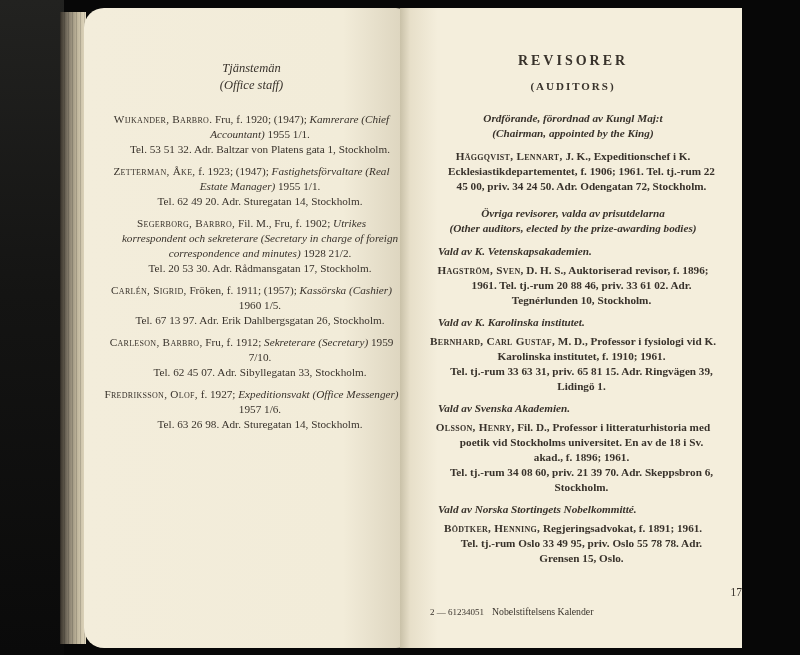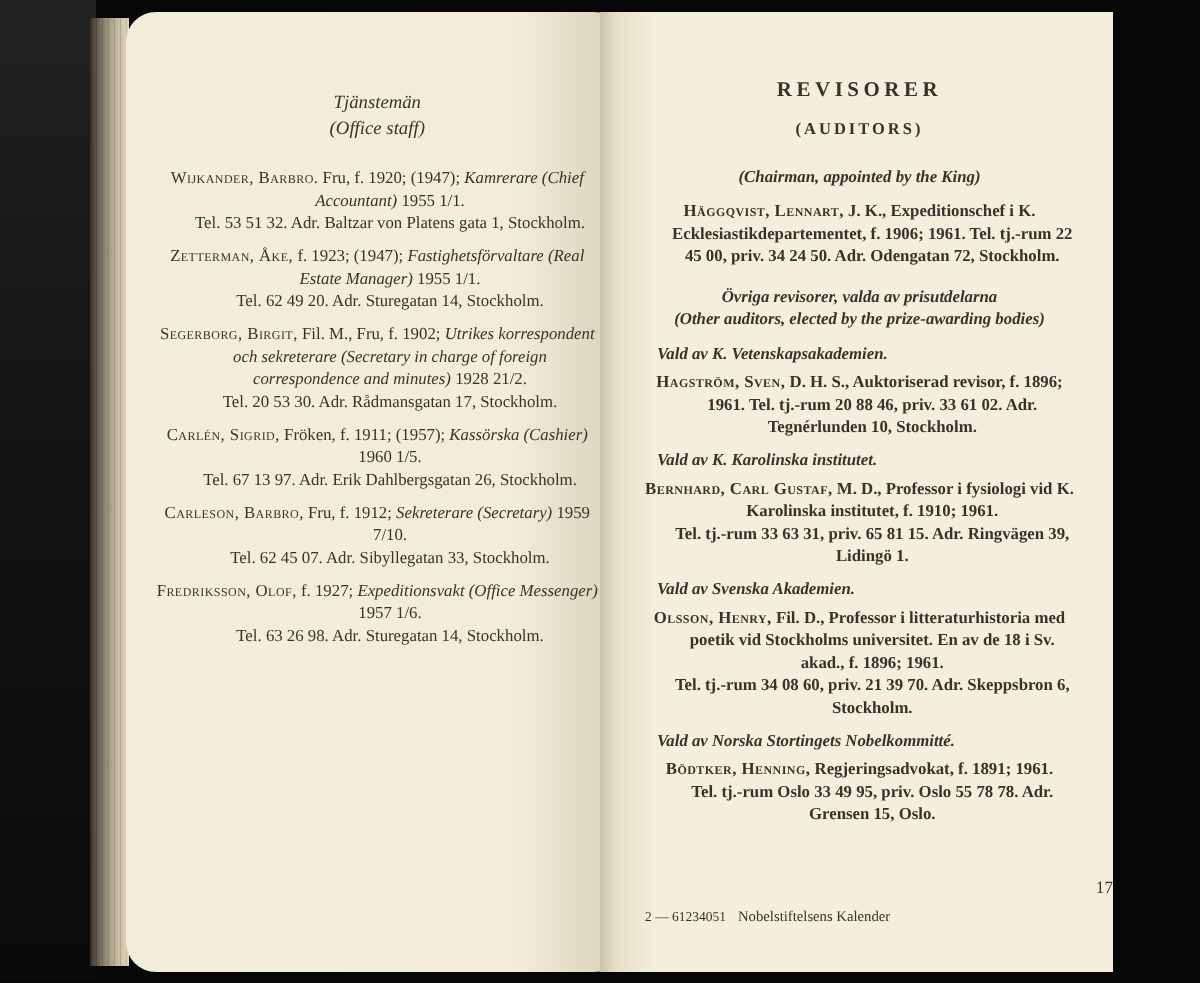--- a/index.html
+++ b/index.html
@@ -71,38 +71,39 @@
 
   <div class="page page-left">
     <div class="content content-left">
       <div class="h-it">Tjänstemän</div>
       <div class="h-it h-sub">(Office staff)</div>
 
       <p class="entry left-entry"><span class="sc">Wijkander, Barbro.</span><span> Fru, f. 1920; (1947); </span><span class="it">Kamrerare (Chief Accountant)</span><span> 1955 1/1.</span><span class="contact">Tel. 53 51 32. Adr. Baltzar von Platens gata 1, Stockholm.</span></p>
 
       <p class="entry left-entry"><span class="sc">Zetterman, Åke,</span><span> f. 1923; (1947); </span><span class="it">Fastighetsförvaltare (Real Estate Manager)</span><span> 1955 1/1.</span><span class="contact">Tel. 62 49 20. Adr. Sturegatan 14, Stockholm.</span></p>
 
-      <p class="entry left-entry"><span class="sc">Segerborg, Birgit,</span><span> Fil. M., Fru, f. 1902; </span><span class="it">Utrikes korrespondent och sekreterare (Secretary in charge of foreign correspondence and minutes)</span><span> 1928 21/2.</span><span class="contact">Tel. 20 53 30. Adr. Rådmansgatan 17, Stockholm.</span></p>
+      <p class="entry left-entry"><span class="sc">Segerborg, Barbro,</span><span> Fil. M., Fru, f. 1902; </span><span class="it">Utrikes korrespondent och sekreterare (Secretary in charge of foreign correspondence and minutes)</span><span> 1928 21/2.</span><span class="contact">Tel. 20 53 30. Adr. Rådmansgatan 17, Stockholm.</span></p>
 
       <p class="entry left-entry"><span class="sc">Carlén, Sigrid,</span><span> Fröken, f. 1911; (1957); </span><span class="it">Kassörska (Cashier)</span><span> 1960 1/5.</span><span class="contact">Tel. 67 13 97. Adr. Erik Dahlbergsgatan 26, Stockholm.</span></p>
 
 
       <p class="entry left-entry"><span class="sc">Carleson, Barbro,</span><span> Fru, f. 1912; </span><span class="it">Sekreterare (Secretary)</span><span> 1959 7/10.</span><span class="contact">Tel. 62 45 07. Adr. Sibyllegatan 33, Stockholm.</span></p>
 
       <p class="entry left-entry"><span class="sc">Fredriksson, Olof,</span><span> f. 1927; </span><span class="it">Expeditionsvakt (Office Messenger)</span><span> 1957 1/6.</span><span class="contact">Tel. 63 26 98. Adr. Sturegatan 14, Stockholm.</span></p>
     </div>
     <div class="pagenum pn-left">16</div>
   </div>
 
   <div class="page page-right">
     <div class="content content-right">
       <div class="h-caps">REVISORER</div>
       <div class="h-caps h-caps-sub">(AUDITORS)</div>
 
       <div class="sect-block">
+        <div class="sect-head">Ordförande, förordnad av Kungl Maj:t</div>
         <div class="sect-head">(Chairman, appointed by the King)</div>
       </div>
 
       <p class="entry"><span class="sc">Häggqvist, Lennart,</span><span> J. K., Expeditionschef i K. Ecklesiastikdepartementet, f. 1906; 1961. Tel. tj.-rum 22 45 00, priv. 34 24 50. Adr. Odengatan 72, Stockholm.</span></p>
 
       <div class="sect-block gap-top">
         <div class="sect-head">Övriga revisorer, valda av prisutdelarna</div>
         <div class="sect-head">(Other auditors, elected by the prize-awarding bodies)</div>
       </div>
 

